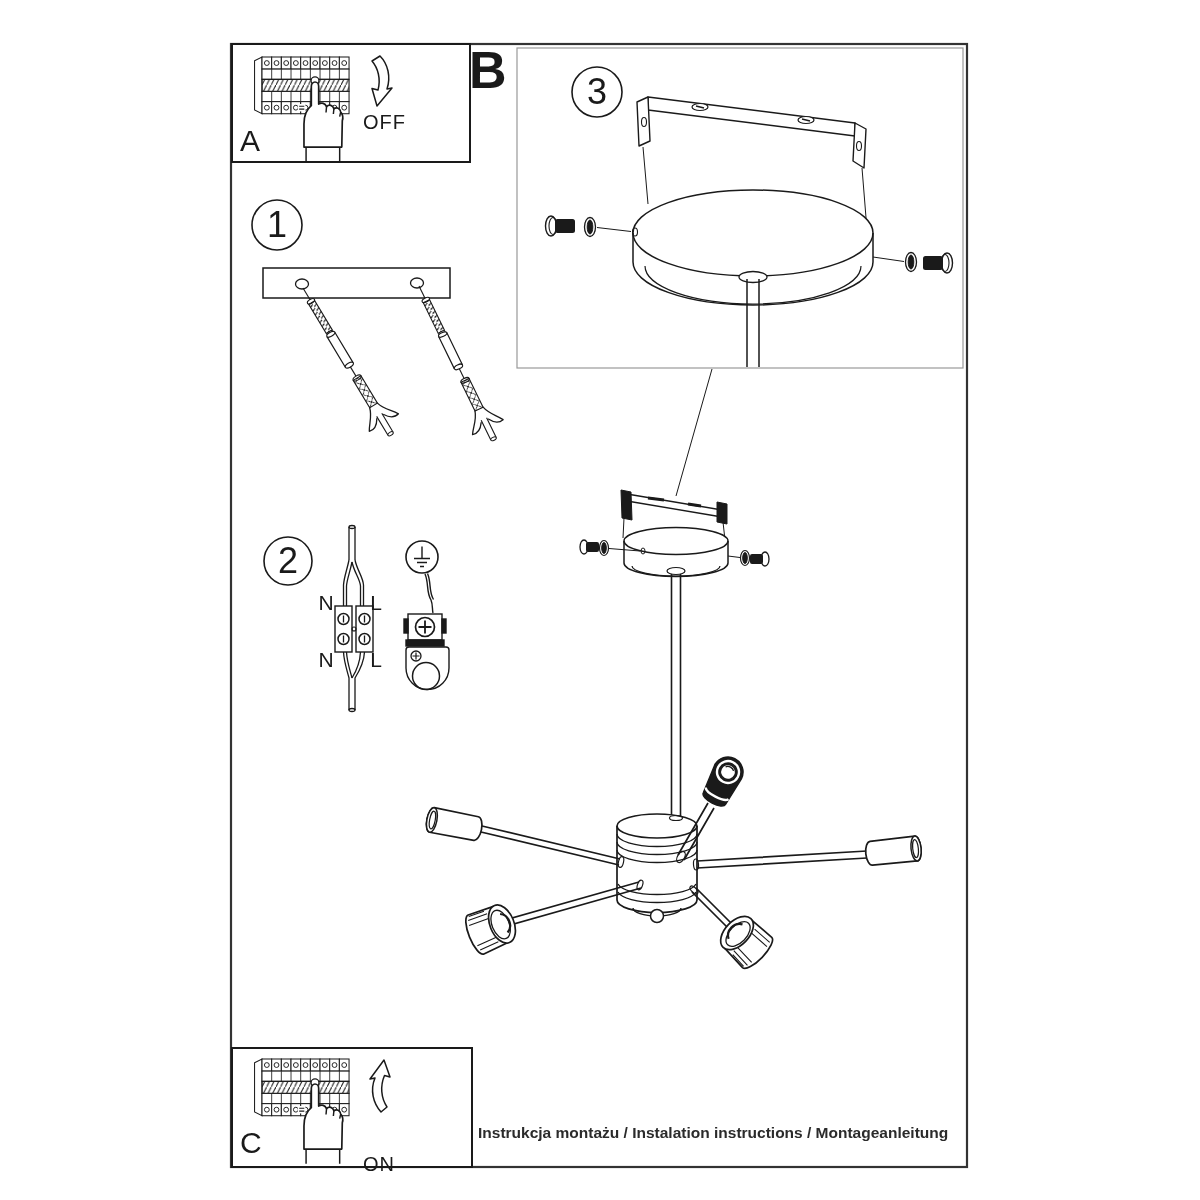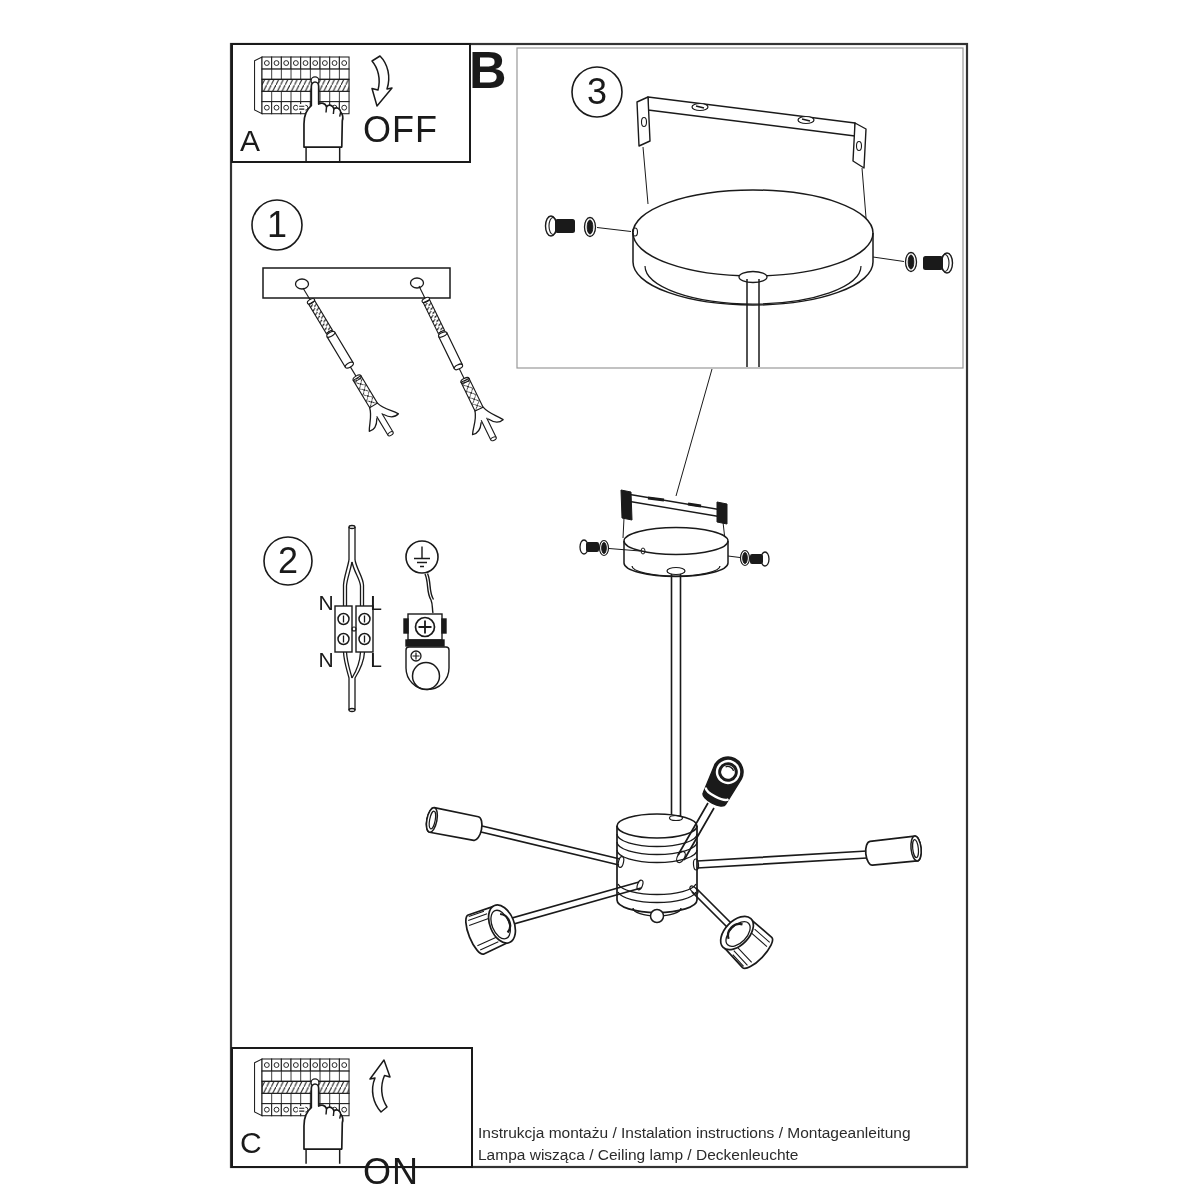--- a/index.html
+++ b/index.html
@@ -2,26 +2,26 @@
 <html><head>
 <meta charset="utf-8">
 <style>
   html,body{margin:0;padding:0;background:#fff;}
   .sheet{position:relative;width:1200px;height:1200px;background:#ffffff;overflow:hidden;
          font-family:"Liberation Sans", sans-serif;color:#1a1a1a;}
   .sheet svg{position:absolute;left:0;top:0;}
   .txt{position:absolute;white-space:pre;line-height:1;}
   .letter{font-size:30px;}
   .letter-big{font-size:52px;font-weight:700;}
-  .action{font-size:36px;letter-spacing:1px;}
+  .action{font-size:20px;letter-spacing:1px;}
   .stepnum{position:absolute;display:flex;align-items:center;justify-content:center;
            font-size:36px;}
   .wirelabel{position:absolute;width:24px;height:22px;display:flex;align-items:center;
              justify-content:center;font-size:21px;}
-  .footer{position:absolute;left:478px;top:1122px;font-size:15.5px;line-height:21.5px;color:#2b2b2b;}
+  .footer{position:absolute;left:478px;top:1122px;font-size:15.5px;line-height:21.5px;color:#2b2b2b;font-weight:bold;}
 </style>
 </head>
 <body>
 
 <div class="sheet">
 
 <svg width="1200" height="1200" viewBox="0 0 1200 1200">
   <defs>
     <pattern id="hatch" patternUnits="userSpaceOnUse" width="5" height="10">
       <line x1="0" y1="10" x2="5" y2="0" stroke="#1a1a1a" stroke-width="1.1"></line>
@@ -317,16 +317,15 @@
 <div class="stepnum" style="left:264px;top:537px;width:48px;height:48px;">2</div>
 <div class="stepnum" style="left:572px;top:67px;width:50px;height:50px;">3</div>
 
 <div class="wirelabel" style="left:314px;top:592px;">N</div>
 <div class="wirelabel" style="left:364px;top:592px;">L</div>
 <div class="wirelabel" style="left:314px;top:649px;">N</div>
 <div class="wirelabel" style="left:364px;top:649px;">L</div>
 
 <div class="footer">
   <div>Instrukcja montażu / Instalation instructions / Montageanleitung</div>
-  <div>Lampa wisząca / Ceiling lamp / Deckenleuchte</div>
 </div>
 
 </div>
 
 </body></html>

